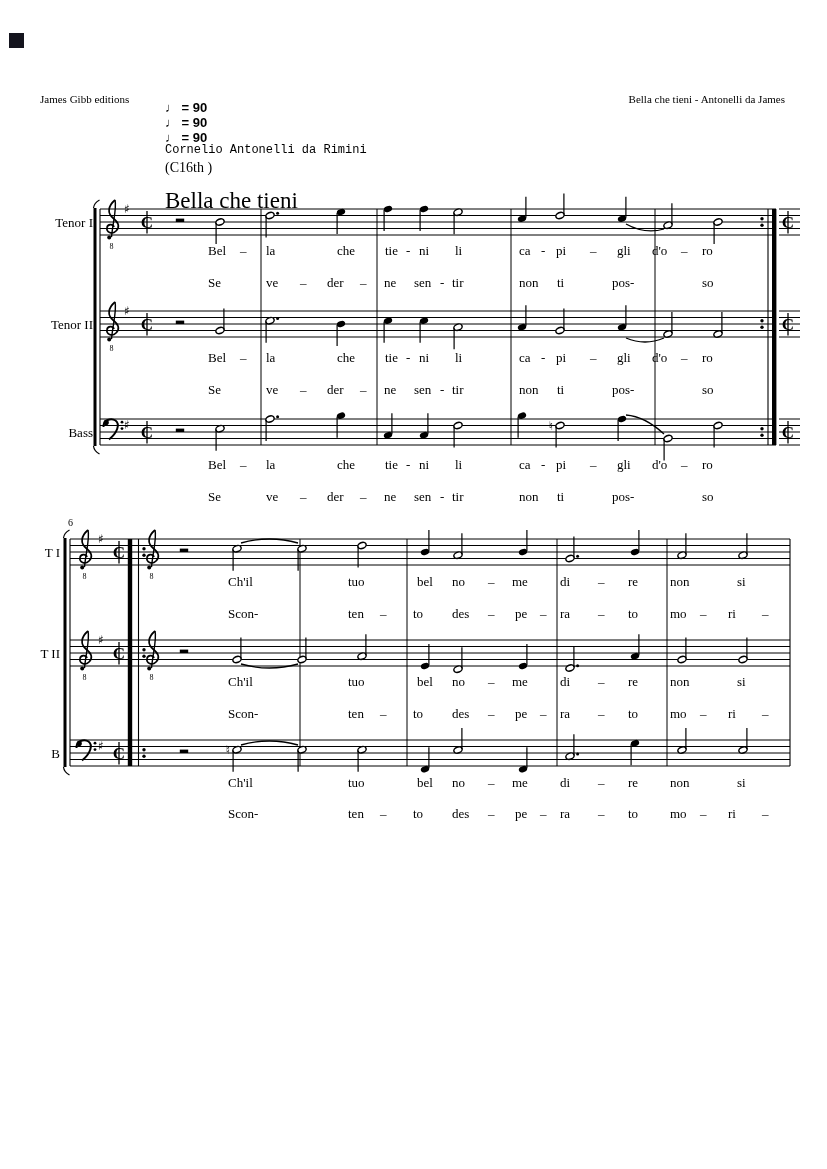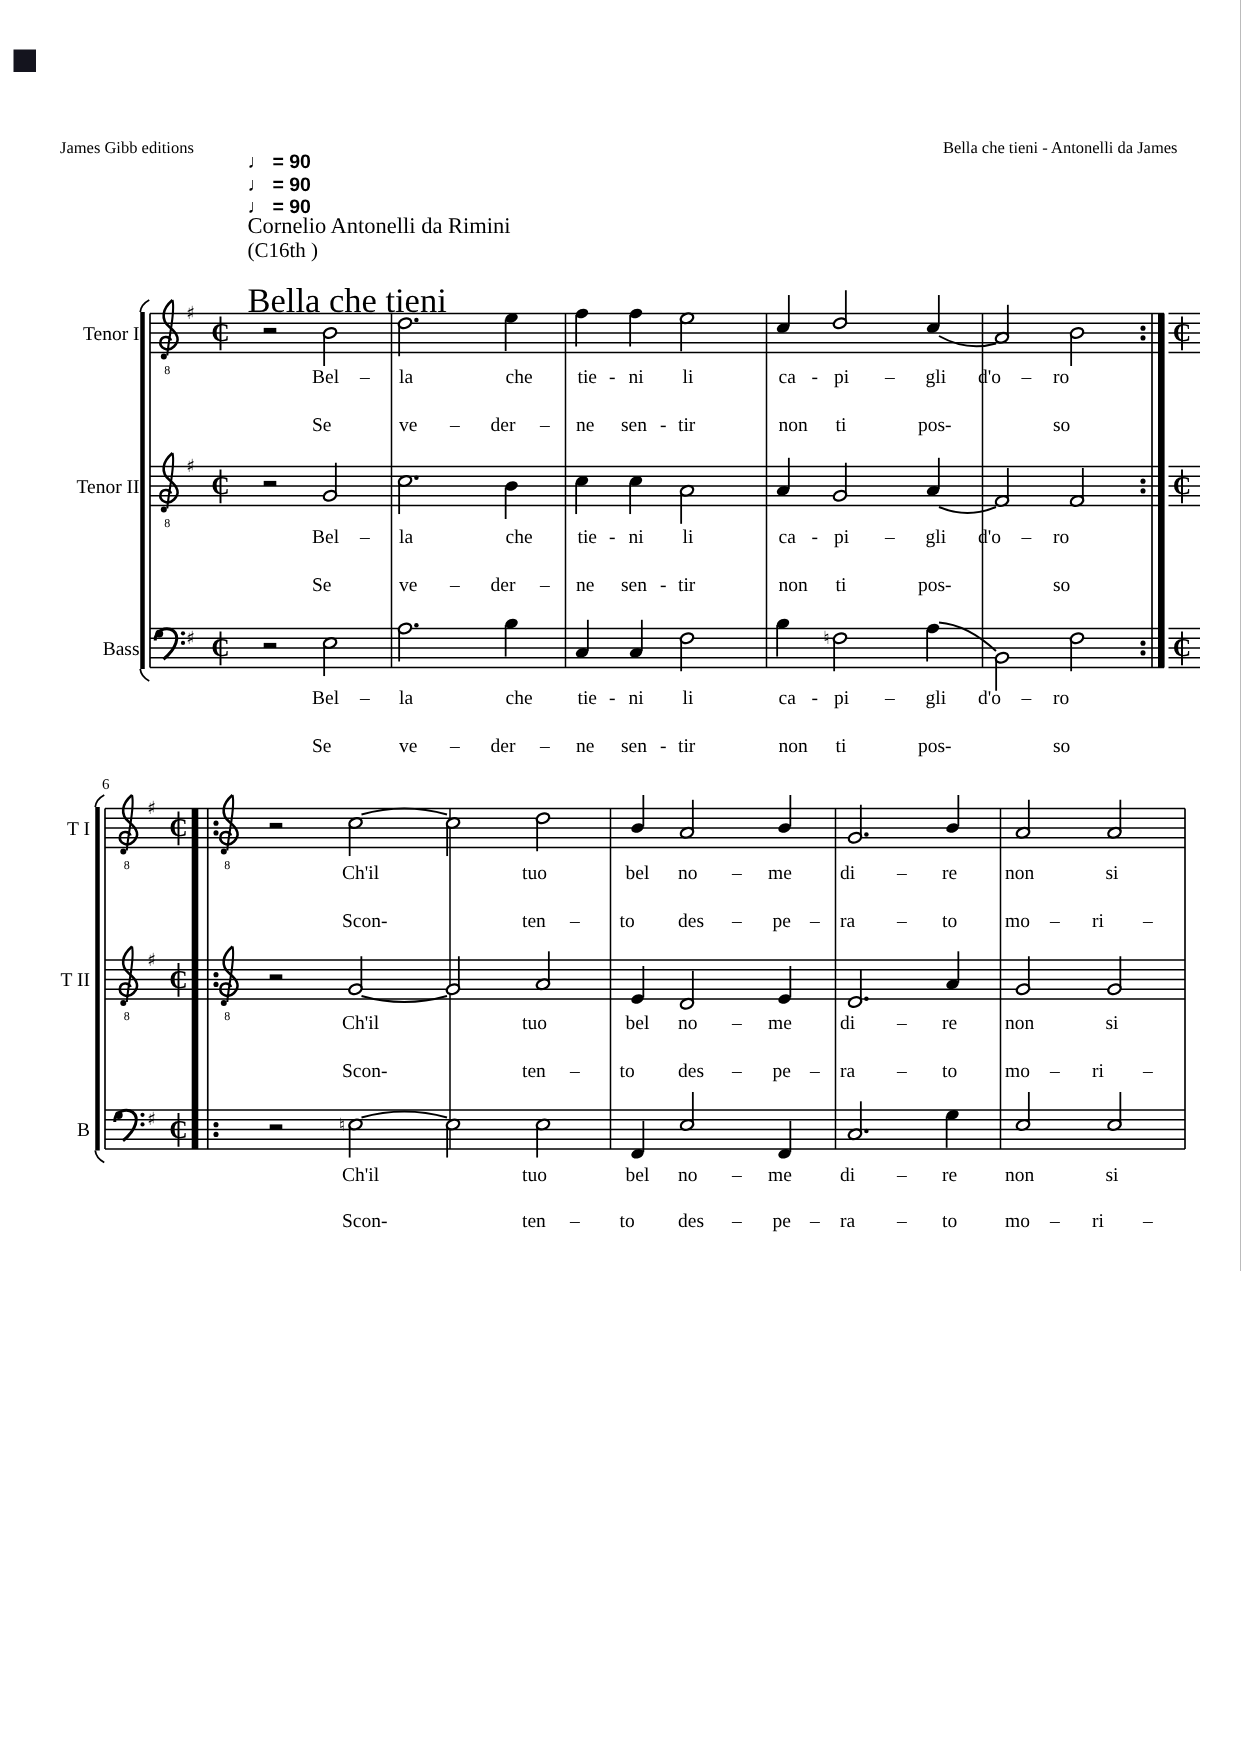--- a/index.html
+++ b/index.html
@@ -4,21 +4,21 @@
 <style>
   html,body{margin:0;padding:0;background:#888;}
   #page{position:relative;width:827px;height:1169px;background:#ffffff;margin:0 auto;overflow:hidden;
         font-family:"Liberation Serif", serif;color:#000;}
   .abs{position:absolute;white-space:pre;}
   #corner-mark{position:absolute;left:9px;top:33px;width:15px;height:15px;background:#14141e;}
   #hdr-left{left:40px;top:93px;font-size:11px;}
   #hdr-right{right:42px;top:93px;font-size:11px;}
   .tempo{left:165px;font-size:13px;font-weight:bold;font-family:Liberation Sans, sans-serif;text-align:right;}
   #tempo-0{top:100px;} #tempo-1{top:115px;} #tempo-2{top:130px;}
-  #composer{left:165px;top:143px;font-size:15px;}
+  #composer{left:165px;top:143px;font-size:12px;font-family:Liberation Mono, monospace;}
   #era{left:165px;top:160px;font-size:14px;}
   #title{left:165px;top:188px;font-size:23px;}
   #score{position:absolute;left:0;top:0;}
 </style>
 </head>
 <body>
 
 <div id="page">
   <div id="corner-mark"></div>
   <div id="hdr-left" class="abs">James Gibb editions</div>

